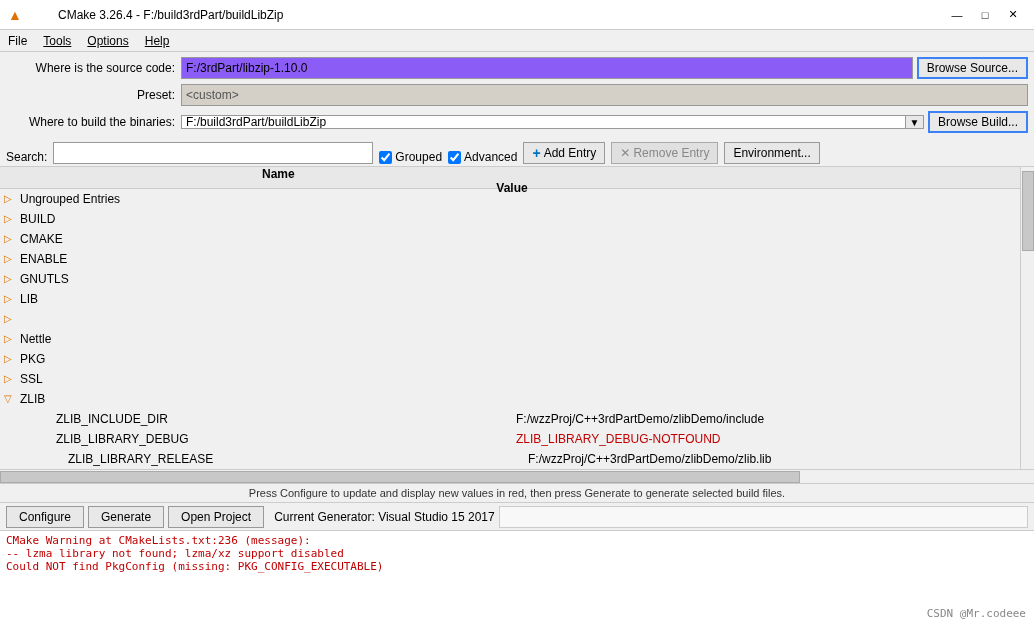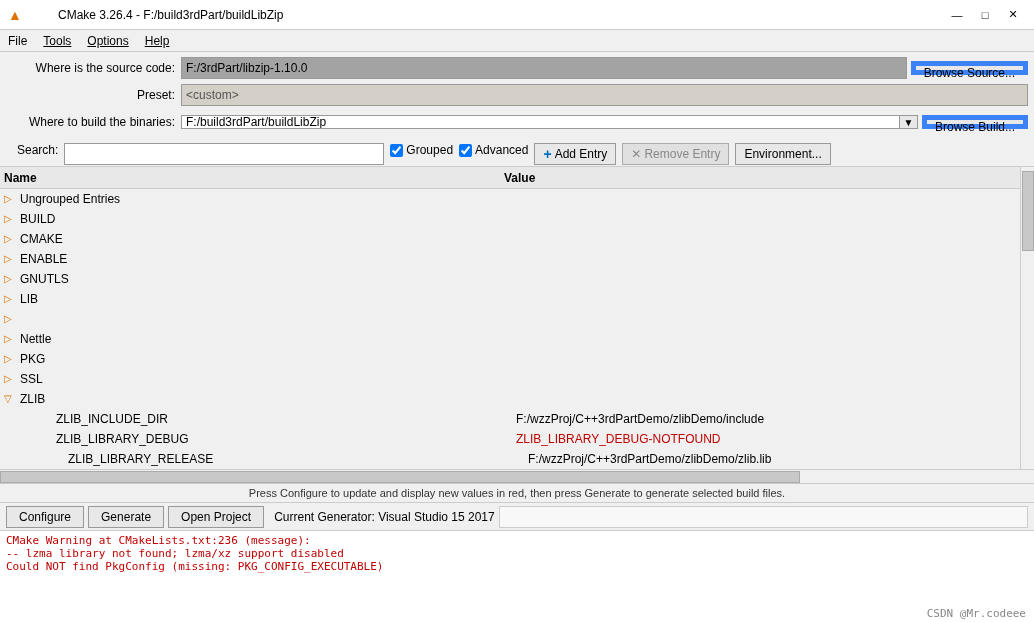--- a/index.html
+++ b/index.html
@@ -82,34 +82,34 @@
       width: 175px;
       font-size: 12px;
       text-align: right;
       padding-right: 6px;
       white-space: nowrap;
     }
     .form-input {
       flex: 1;
       height: 22px;
       border: 1px solid #999;
-      background: #a3a3a3;
+      background: #8b5cf6;
       font-size: 12px;
       padding: 1px 4px;
       outline: none;
     }
     .form-input.disabled {
       background: #d4d0c8;
       color: #555;
     }
     .form-btn {
       margin-left: 4px;
-      height: 14px;
+      height: 22px;
       padding: 0 8px;
-      border: 5px solid #3b82f6;
+      border: 2px solid #3b82f6;
       background: #e8e8e8;
       cursor: pointer;
       font-size: 12px;
       white-space: nowrap;
     }
 
     
     .form-input-with-arrow {
       display: flex;
       flex: 1;
@@ -132,22 +132,22 @@
       justify-content: center;
       background: #e8e8e8;
       border-left: 1px solid #999;
       cursor: pointer;
       font-size: 10px;
     }
 
     
     #search-row {
       display: flex;
-      align-items: flex-start;
-      padding: 2px 17px;
+      align-items: flex-end;
+      padding: 2px 6px;
       background: #f0f0f0;
       gap: 6px;
       height: 26px;
       border-bottom: 1px solid #ccc;
     }
     #search-label {
       font-size: 12px;
     }
     #search-input-box {
       height: 22px;
@@ -202,20 +202,21 @@
     #tree-header {
       display: flex;
       background: #e8e8e8;
       border-bottom: 1px solid #ccc;
       height: 22px;
       align-items: center;
       padding-left: 4px;
       position: sticky;
       top: 0;
       z-index: 5;
+      flex-direction: column;
     }
     .tree-header-name {
       width: 500px;
       font-weight: bold;
       font-size: 12px;
     }
     .tree-header-value {
       flex: 1;
       font-weight: bold;
       font-size: 12px;

